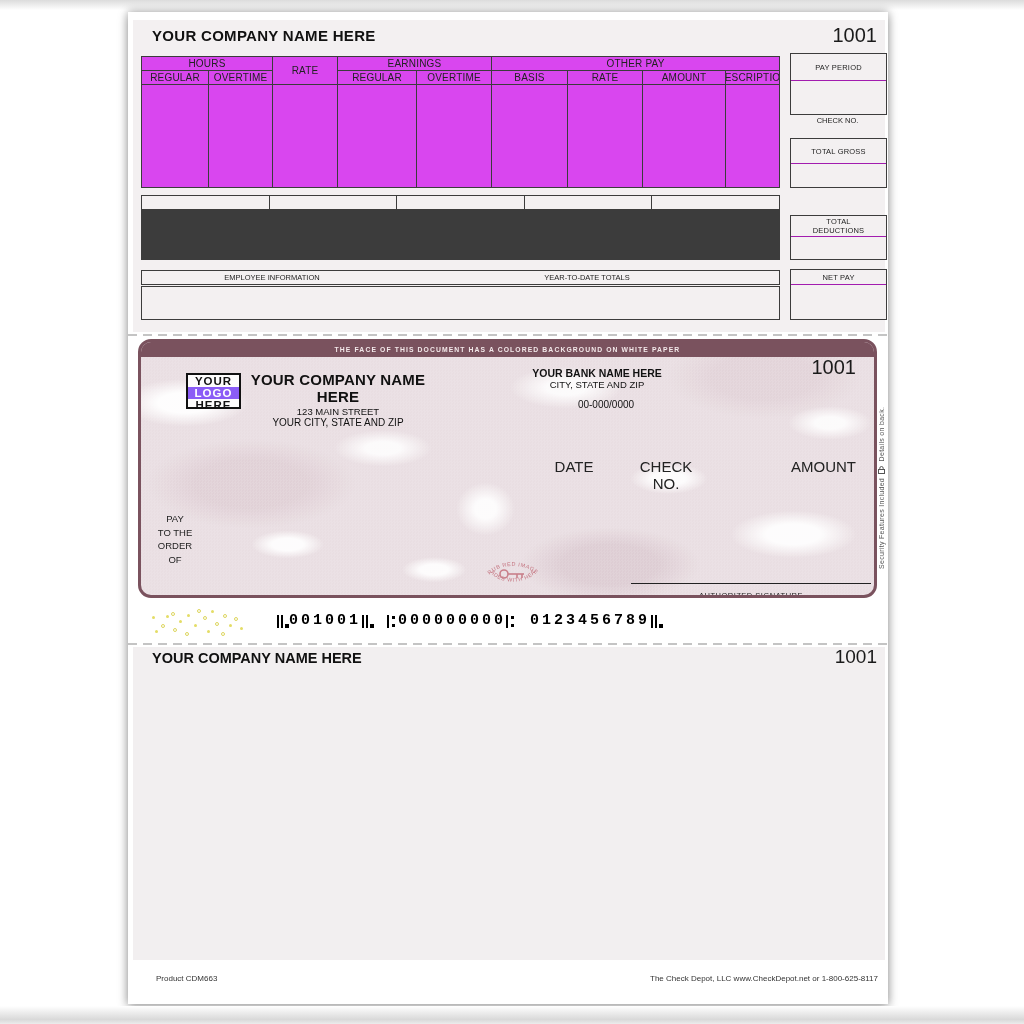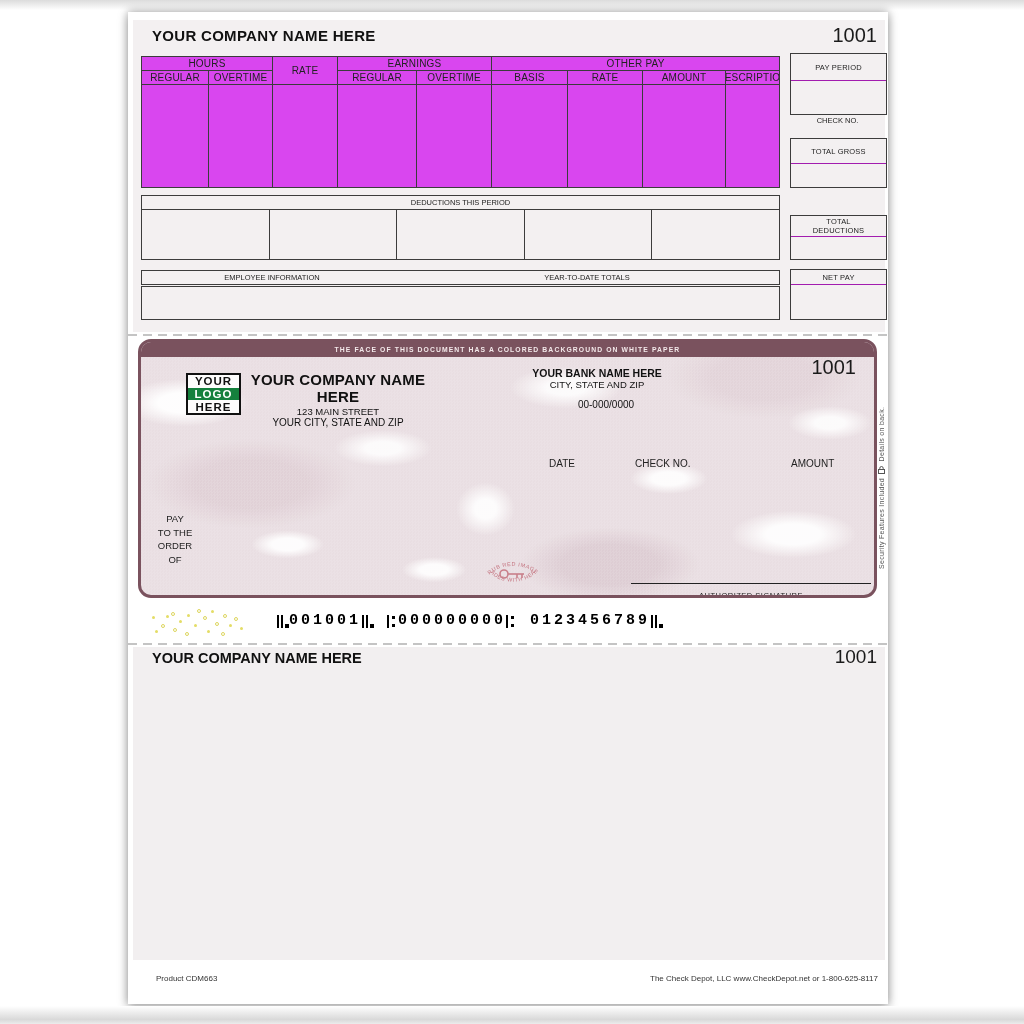--- a/index.html
+++ b/index.html
@@ -81,37 +81,37 @@
       radial-gradient(ellipse 120px 50px at 64% 88%, rgba(210,188,197,.5) 0 40%, transparent 75%),
       radial-gradient(ellipse 140px 60px at 15% 56%, rgba(214,192,200,.45) 0 40%, transparent 75%),
       radial-gradient(ellipse 130px 55px at 85% 14%, rgba(216,196,203,.4) 0 40%, transparent 75%);
     background-size:3px 3px,auto,auto,auto,auto,auto,auto,auto,auto,auto,auto,auto,auto;
   }
   .check-band{position:absolute;left:0;top:0;width:100%;height:15px;background:#7a525e;
     display:flex;align-items:center;justify-content:center;}
   .check-band span{font-size:6.8px;color:#f3e9ea;letter-spacing:1.1px;font-weight:bold;}
   .check-num{position:absolute;top:14px;right:18px;font-size:20px;color:#1a1a1a;}
 
-  .logo-box{position:absolute;left:45px;top:31px;width:55px;height:42px;border:2px solid #111;
+  .logo-box{position:absolute;left:45px;top:31px;width:55px;height:36px;border:2px solid #111;
     background:#fdfcfc;display:flex;flex-direction:column;box-sizing:border-box;}
   .logo-box span{flex:1;display:flex;align-items:center;justify-content:center;
     font-size:11.5px;font-weight:bold;letter-spacing:1px;color:#111;}
-  .logo-mid{background:#15803d;color:#fff !important;}
+  .logo-mid{background:#8b5cf6;color:#fff !important;}
 
   .co-block{position:absolute;left:97px;top:29px;width:200px;text-align:center;color:#111;}
   .co-name{font-size:15px;font-weight:bold;letter-spacing:.2px;}
   .co-addr1{font-size:9.5px;margin-top:1px;}
   .co-addr2{font-size:10px;}
 
   .bank-block{position:absolute;left:376px;top:25px;width:160px;text-align:center;color:#111;}
   .bank-name{font-size:10.5px;font-weight:bold;}
   .bank-addr{font-size:9.5px;}
   .fraction{position:absolute;left:400px;top:57px;width:130px;text-align:center;font-size:10px;color:#111;}
 
-  .fld-label{position:absolute;font-size:10px;color:#222;text-align:left;}
+  .fld-label{position:absolute;font-size:15px;color:#222;text-align:center;}
   .lbl-date{left:408px;top:116px;width:50px;}
   .lbl-checkno{left:494px;top:116px;width:62px;}
   .lbl-amount{left:650px;top:116px;width:62px;}
 
   .payee{position:absolute;left:10px;top:170px;width:48px;text-align:center;
     font-size:9.5px;line-height:13.5px;color:#222;}
 
   .seal{position:absolute;left:338px;top:208px;}
 
   .sig{position:absolute;left:490px;top:241px;width:240px;border-top:1.5px solid #222;
@@ -192,21 +192,20 @@
     <div class="lbl" style="height:21px;padding:1px 14px;box-sizing:border-box;">TOTAL DEDUCTIONS</div>
   </div>
   <div class="sbox" style="top:126px;height:48px;">
     <div class="lbl" style="height:24px;">TOTAL GROSS</div>
   </div>
   <div class="sbox" style="top:257px;height:49px;">
     <div class="lbl" style="height:14px;">NET PAY</div>
   </div>
 
   <div class="dedtable">
-    <div class="ded-title">DEDUCTIONS THIS PERIOD</div>
     <div></div>
     <div></div>
     <div></div>
     <div></div>
     <div></div>
   </div>
 
   <div class="emp-strip">
     <span class="emp-lbl">EMPLOYEE INFORMATION</span>
     <span class="ytd-lbl">YEAR-TO-DATE TOTALS</span>

